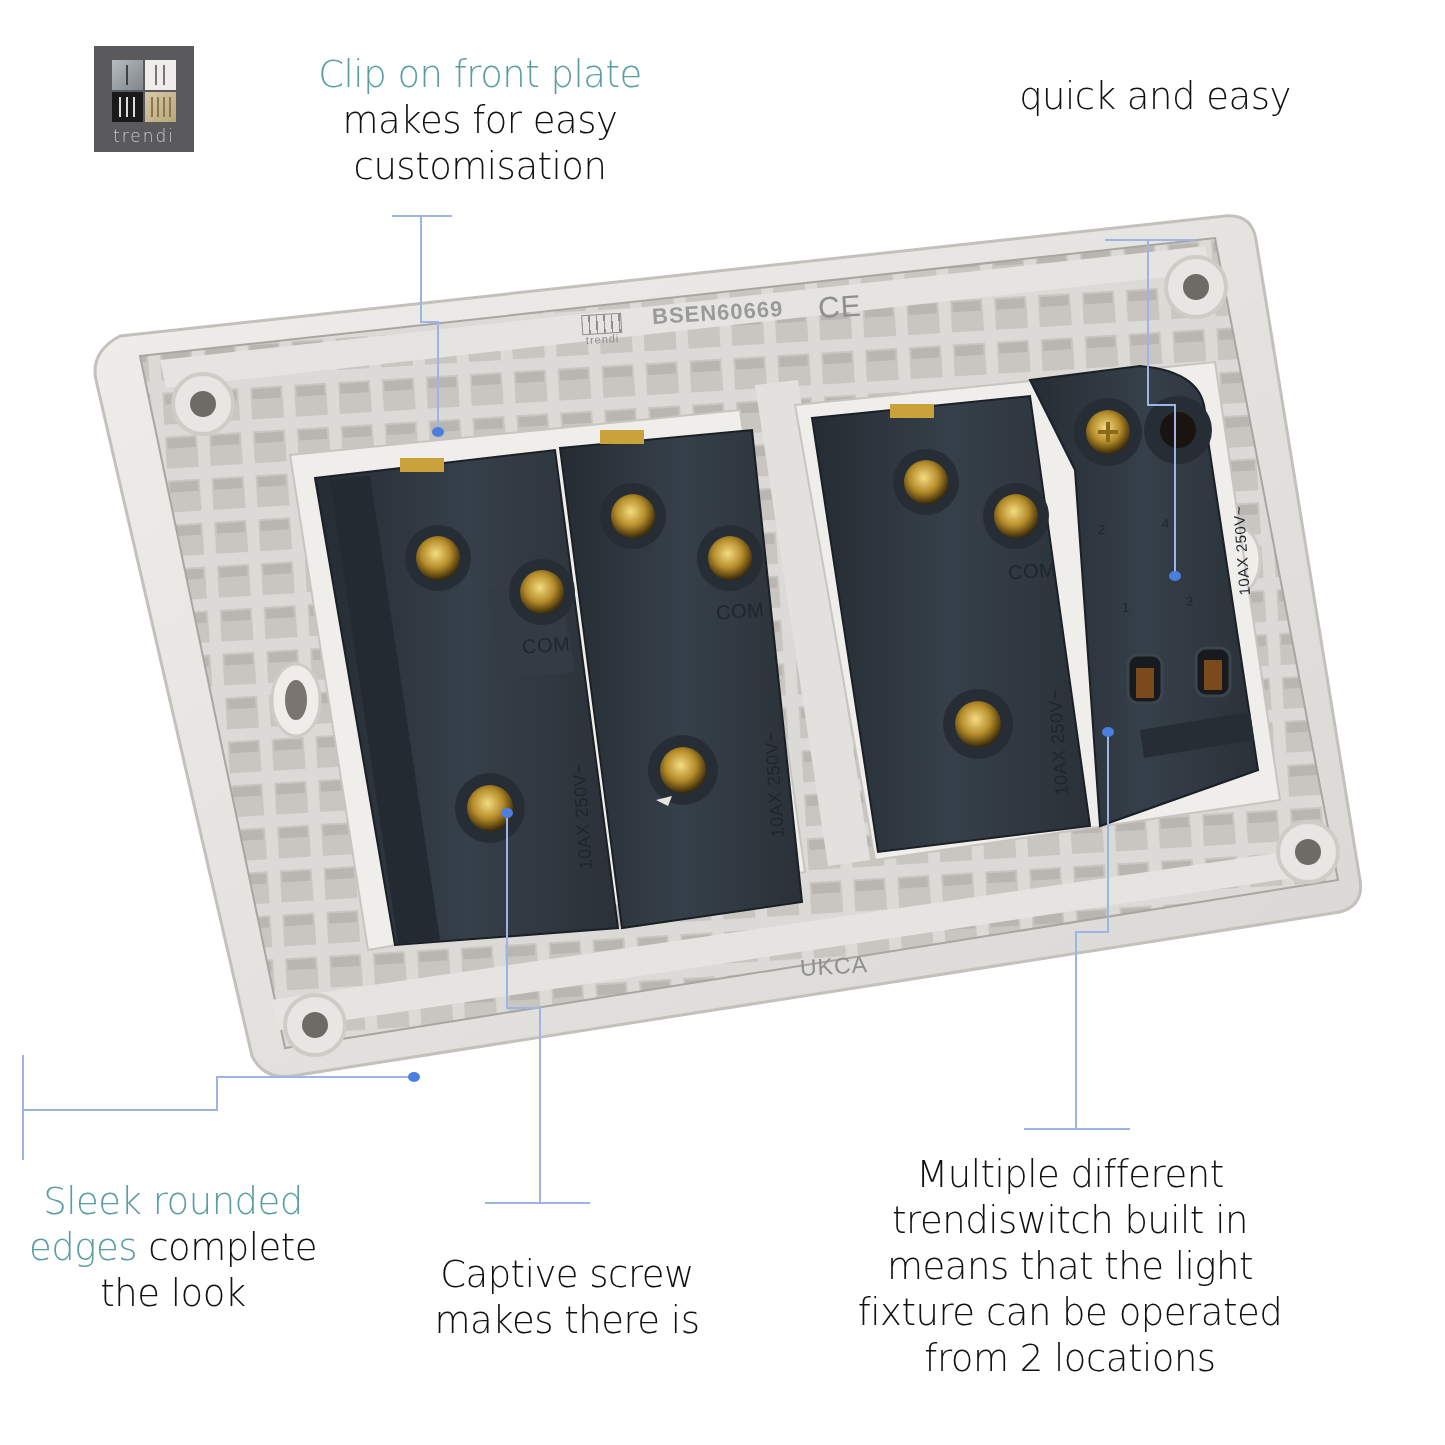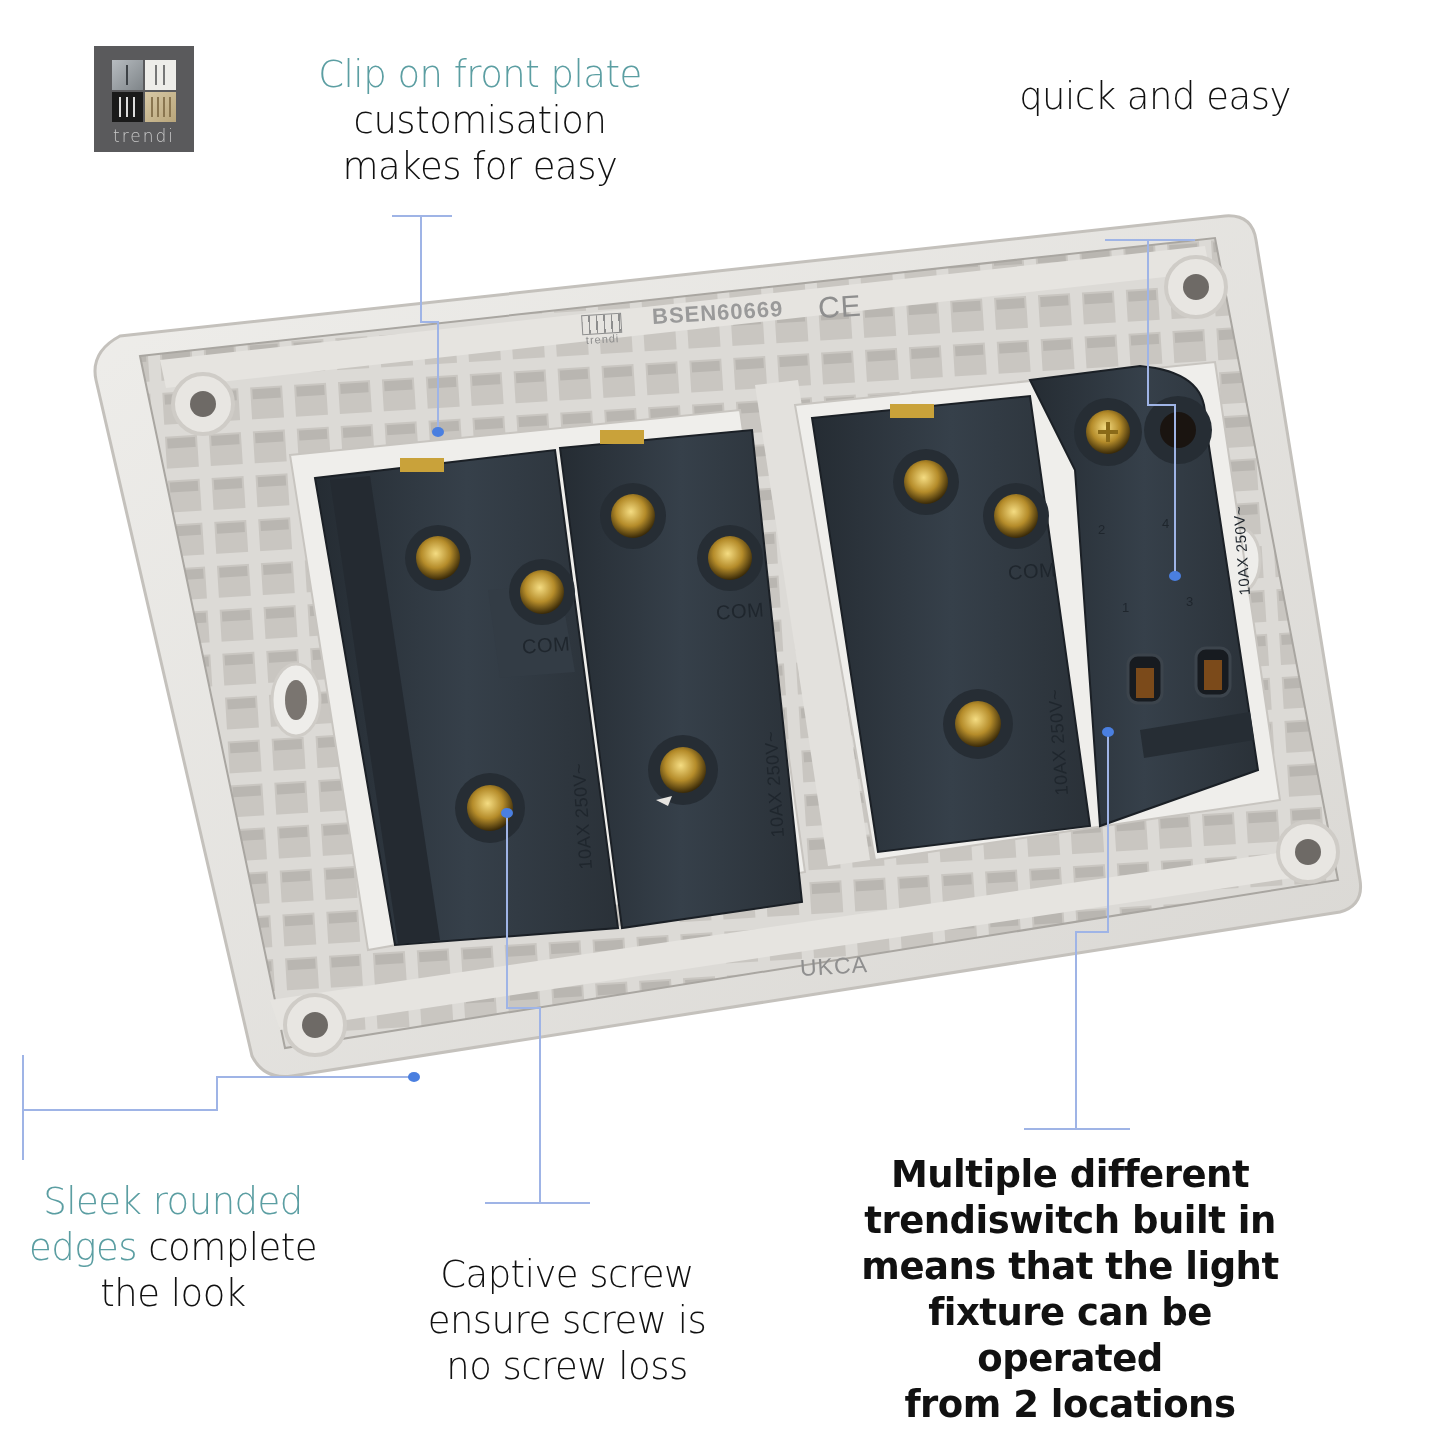--- a/index.html
+++ b/index.html
@@ -28,21 +28,21 @@
 
   
   .callout { position: absolute; text-align: center; color: #111; font-size: 37px;
              line-height: 46px; font-weight: 300; font-family: "DejaVu Sans", sans-serif;
              letter-spacing: -0.5px; }
   .accent { color: #5b9ea2; }
   .c-clip { left: 290px; top: 52px; width: 380px; }
   .c-fits { left: 990px; top: 74px; width: 330px; }
   .c-sleek { left: 8px; top: 1179px; width: 330px; }
   .c-captive { left: 407px; top: 1252px; width: 320px; }
-  .c-multi { left: 830px; top: 1152px; width: 480px; font-weight: bold; }
+  .c-multi { left: 830px; top: 1152px; width: 480px; }
 
   
   .mark { position: absolute; color: #8a8a8a; font-family: "Liberation Sans", sans-serif;
           font-weight: 700; letter-spacing: 1px; }
   .m-bsen { left: 652px; top: 300px; font-size: 22px; transform: rotate(-3.5deg); color: #9a9a9a; }
   .m-ce   { left: 818px; top: 290px; font-size: 30px; font-weight: 400; transform: rotate(-3.5deg); color: #8e8e8e; }
   .m-trendi { left: 582px; top: 314px; width: 40px; transform: rotate(-3.5deg); }
   .m-trendi .cage { height: 18px; border: 1.5px solid #8d8d8d;
                     background: repeating-linear-gradient(90deg, transparent 0 6px, #8d8d8d 6px 7.5px); }
   .m-trendi .w { font-size: 11px; color: #8d8d8d; font-weight: 400; text-align: center; line-height: 11px; }
@@ -227,38 +227,37 @@
   <div class="mod-label rating" style="left:768px;top:838px">10AX 250V~</div>
   <div class="mod-label rating" style="left:1052px;top:796px">10AX 250V~</div>
   <div class="mod-label rating" style="left:1236px;top:596px;font-size:15px">10AX 250V~</div>
   <span class="tnum" style="left:1098px;top:522px">2</span>
   <span class="tnum" style="left:1162px;top:516px">4</span>
   <span class="tnum" style="left:1122px;top:600px">1</span>
   <span class="tnum" style="left:1186px;top:594px">3</span>
 
   <div class="callout c-clip">
     <div><span class="accent">Clip on front plate</span><span></span></div>
+    <div><span>makes for easy</span></div>
     <div><span>customisation</span></div>
-    <div><span>makes for easy</span></div>
   </div>
 
   <div class="callout c-fits">
     <div><span>quick and easy</span></div>
   </div>
 
   <div class="callout c-sleek">
     <div><span class="accent">Sleek rounded</span></div>
     <div><span class="accent">edges</span><span> complete</span></div>
     <div><span>the look</span></div>
   </div>
 
   <div class="callout c-captive">
     <div>Captive screw</div>
-    <div>ensure screw is</div>
-    <div>no screw loss</div>
+    <div>makes there is</div>
   </div>
 
   <div class="callout c-multi">
     <div>Multiple different</div>
     <div>trendiswitch built in</div>
     <div>means that the light</div>
     <div>fixture can be operated</div>
     <div>from 2 locations</div>
   </div>
 </div>

